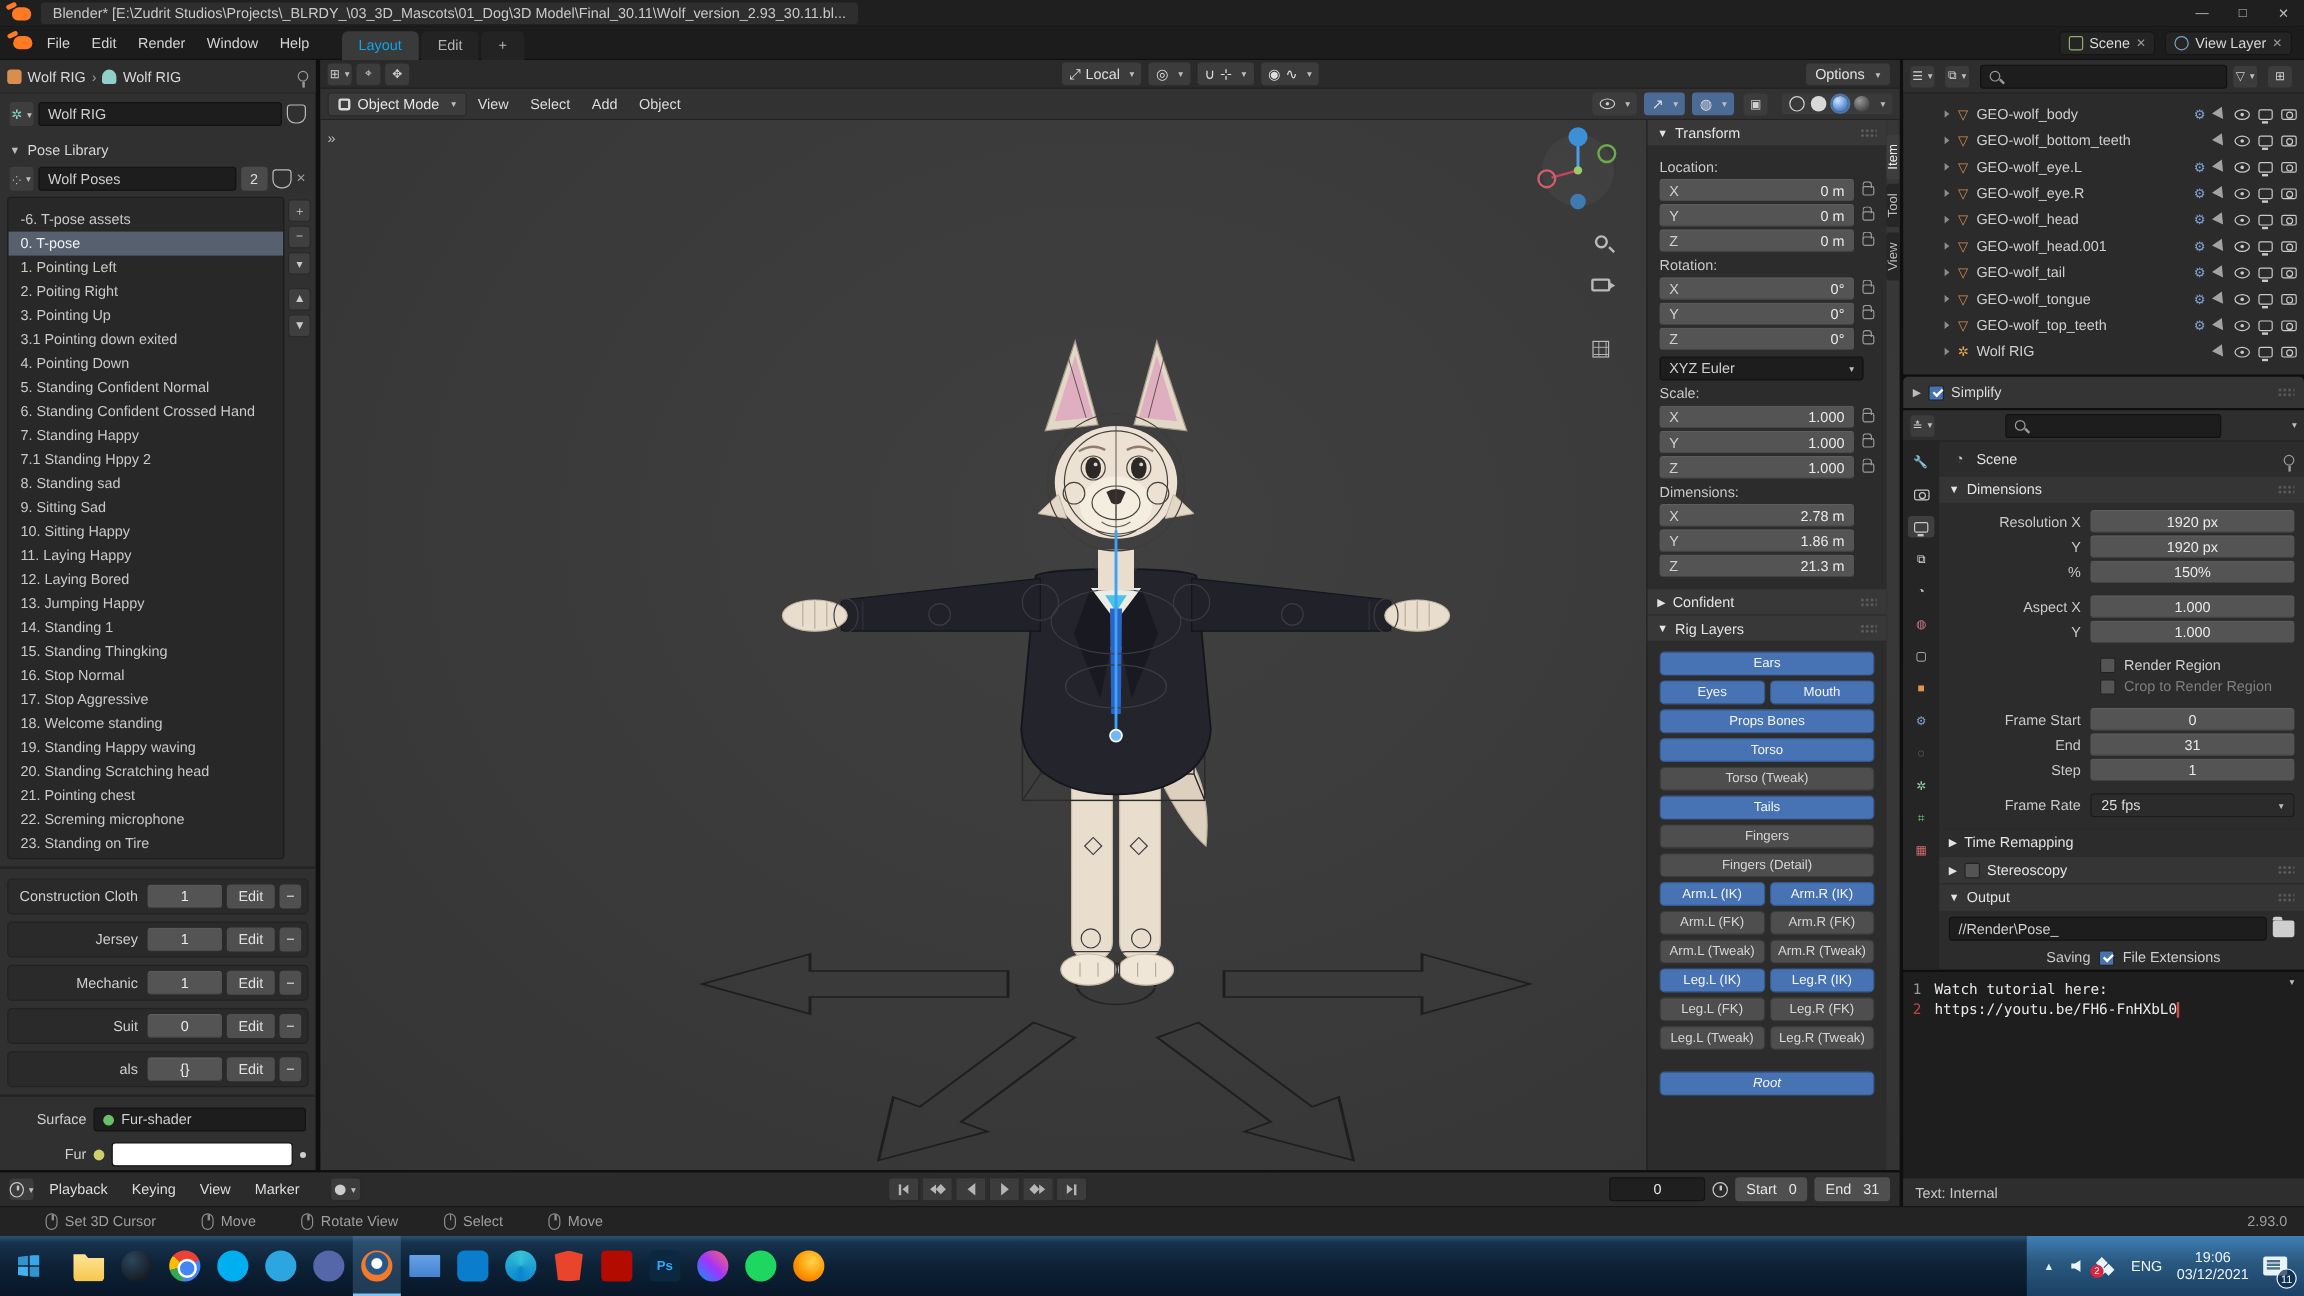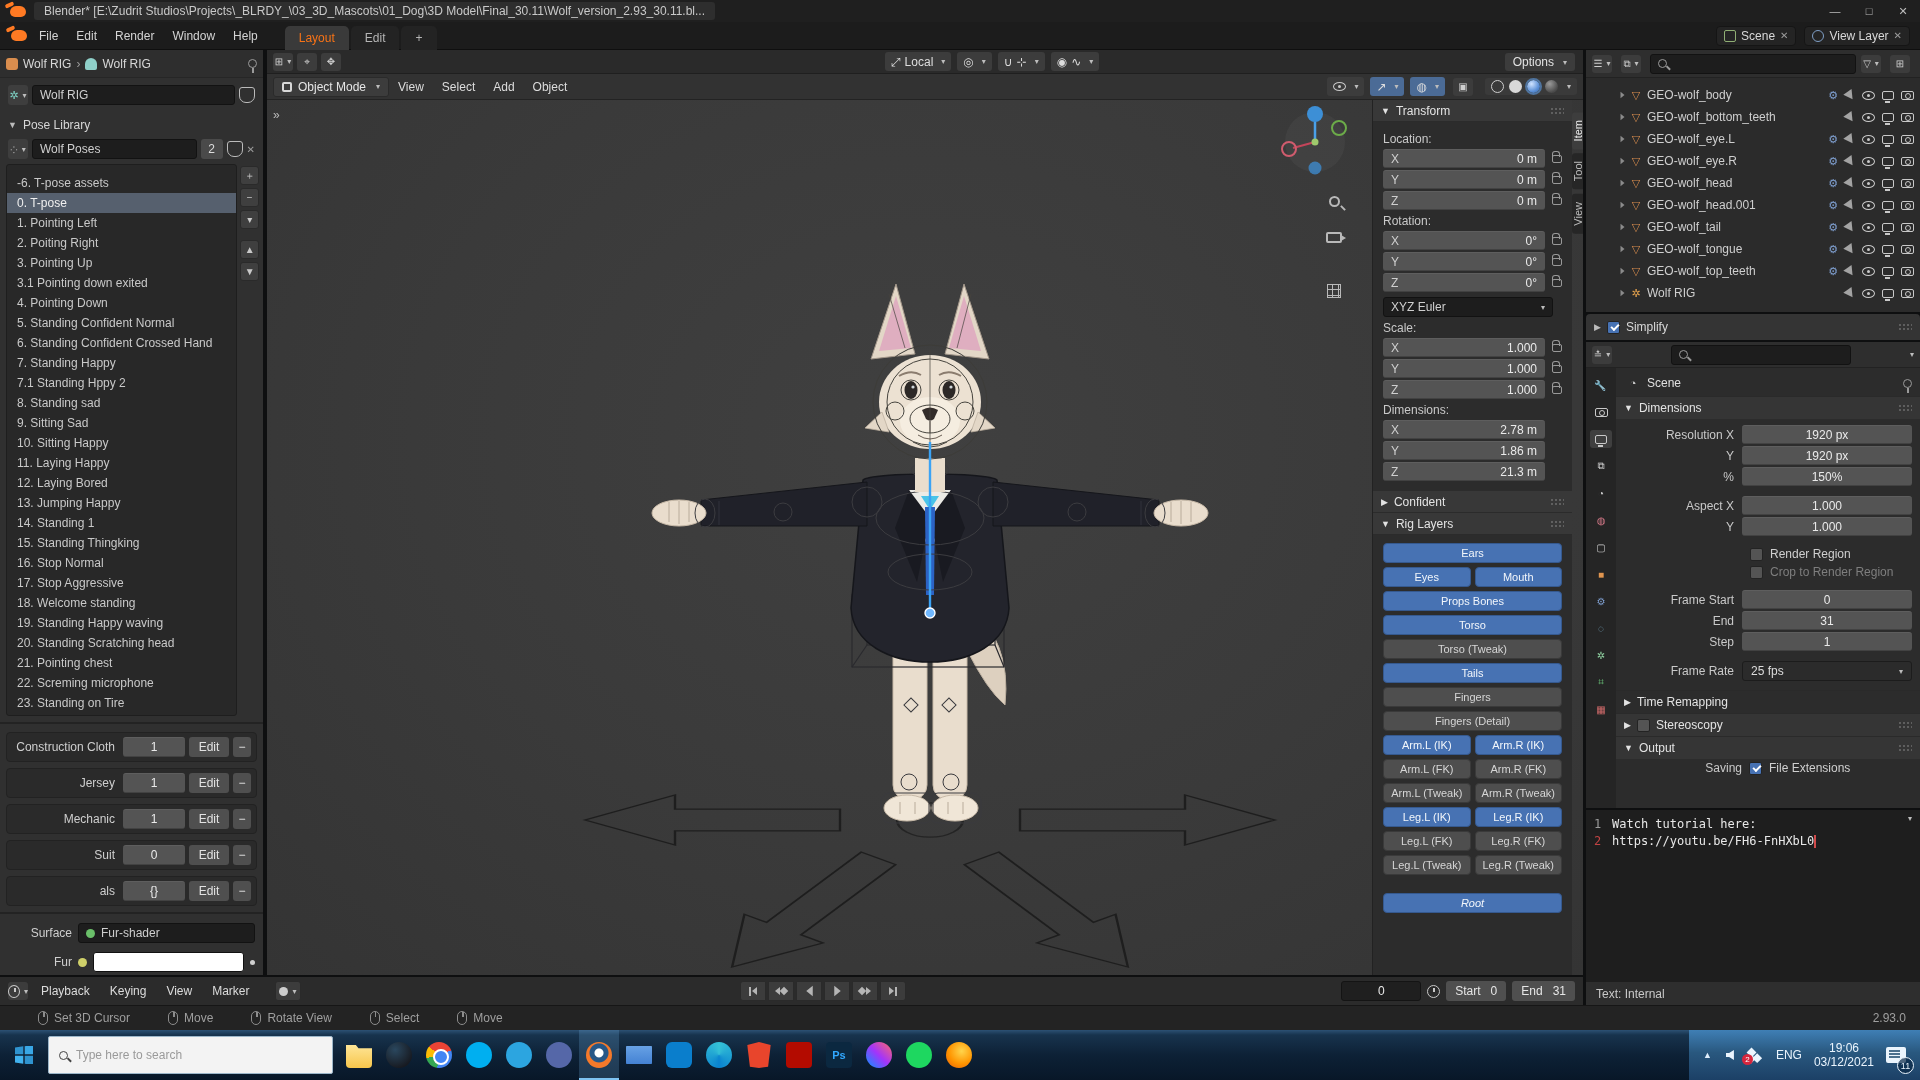--- a/index.html
+++ b/index.html
@@ -18,21 +18,21 @@
   .wbtns{margin-left:auto;display:flex;}
   .wbtn{width:34px;height:22px;display:flex;align-items:center;justify-content:center;color:#bdbdbd;font-size:11px;}
 
   
   .topbar{left:0;top:22px;width:1920px;height:28px;background:#1c1c1c;display:flex;align-items:center;border-bottom:1px solid #0f0f0f;}
   .tb-blender{width:22px;height:16px;display:flex;align-items:center;justify-content:center;margin-left:8px;}
   .tb-blender .blogo{margin:0;}
   .menu-item{padding:4px 9px;color:#d4d4d4;border-radius:3px;}
   .ws-tabs{display:flex;margin-left:18px;height:28px;align-items:flex-end;}
   .ws-tab{padding:5px 14px;color:#b5b5b5;background:#232323;border-radius:5px 5px 0 0;margin-right:2px;}
-  .ws-tab.active{background:#3a3a3a;color:#f97316;}
+  .ws-tab.active{background:#3a3a3a;color:#0ea5e9;}
   .tb-right{margin-left:auto;display:flex;align-items:center;gap:8px;margin-right:10px;}
   .tb-pill{display:flex;align-items:center;gap:5px;background:#242424;border:1px solid #151515;border-radius:4px;padding:2px 7px;height:20px;}
   .mini-ico{width:12px;height:12px;border:1px solid #8fae74;border-radius:2px;}
   .mini-ico.vl{border-color:#7f9fc6;border-radius:6px;}
   .xglyph{color:#9c9c9c;font-size:10px;}
 
   
   .field{background:#545454;border-radius:3px;height:20px;display:flex;align-items:center;padding:0 8px;color:#eaeaea;border-top:1px solid #5e5e5e;border-bottom:1px solid #424242;}
   .field .lab{color:#cfcfcf;}
   .field .val{margin-left:auto;}
@@ -1096,20 +1096,26 @@
         <span style="font-size:9px;">▶</span>
         <span class="cb"></span>
         <span>Stereoscopy</span>
         <span class="dots"></span>
       </div>
       <div class="panel-hdr">
         <span style="font-size:9px;">▼</span>
         <span>Output</span>
         <span class="dots"></span>
       </div>
+      <div class="pathrow">
+        <span class="darkfield grow">
+            <span>//Render\Pose_</span>
+          </span>
+        <span class="folder-ico"></span>
+      </div>
       <div class="cbrow">
           <span style="width:52px;text-align:right;margin-left:-60px;color:#c9c9c9;">Saving</span>
           <span class="cb on"></span>
           <span>File Extensions</span>
         </div>
       <div class="cbrow"></div>
     </div>
   </div>
 
   <div class="texted">
@@ -1215,24 +1221,20 @@
         <span>Move</span>
       </span>
     </span>
   <span class="sb-ver">2.93.0</span>
 </div>
 
 <div class="abs taskbar">
   <span class="startbtn">
       <span class="winlogo"></span>
     </span>
-  <span class="tsearch">
-    <span class="mag"></span>
-    <span class="dim">Type here to search</span>
-  </span>
   <span class="task-icons">
 
   <span class="ticell" data-icon="file-explorer-icon">
         <span class="sw"></span>
       </span>
       <span class="ticell" data-icon="steam-icon">
         <span class="sw"></span>
       </span>
       <span class="ticell" data-icon="chrome-icon">
         <span class="sw"></span>

